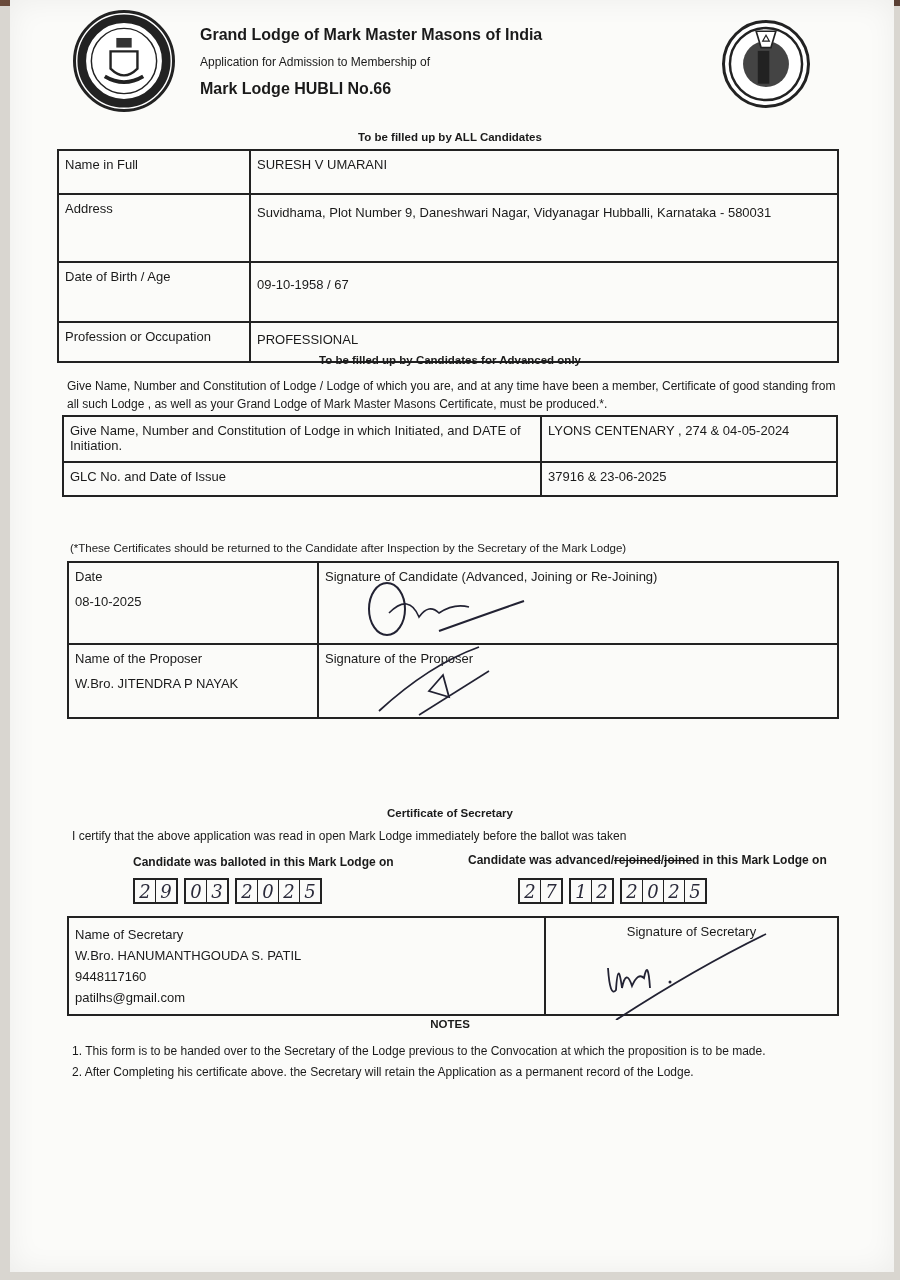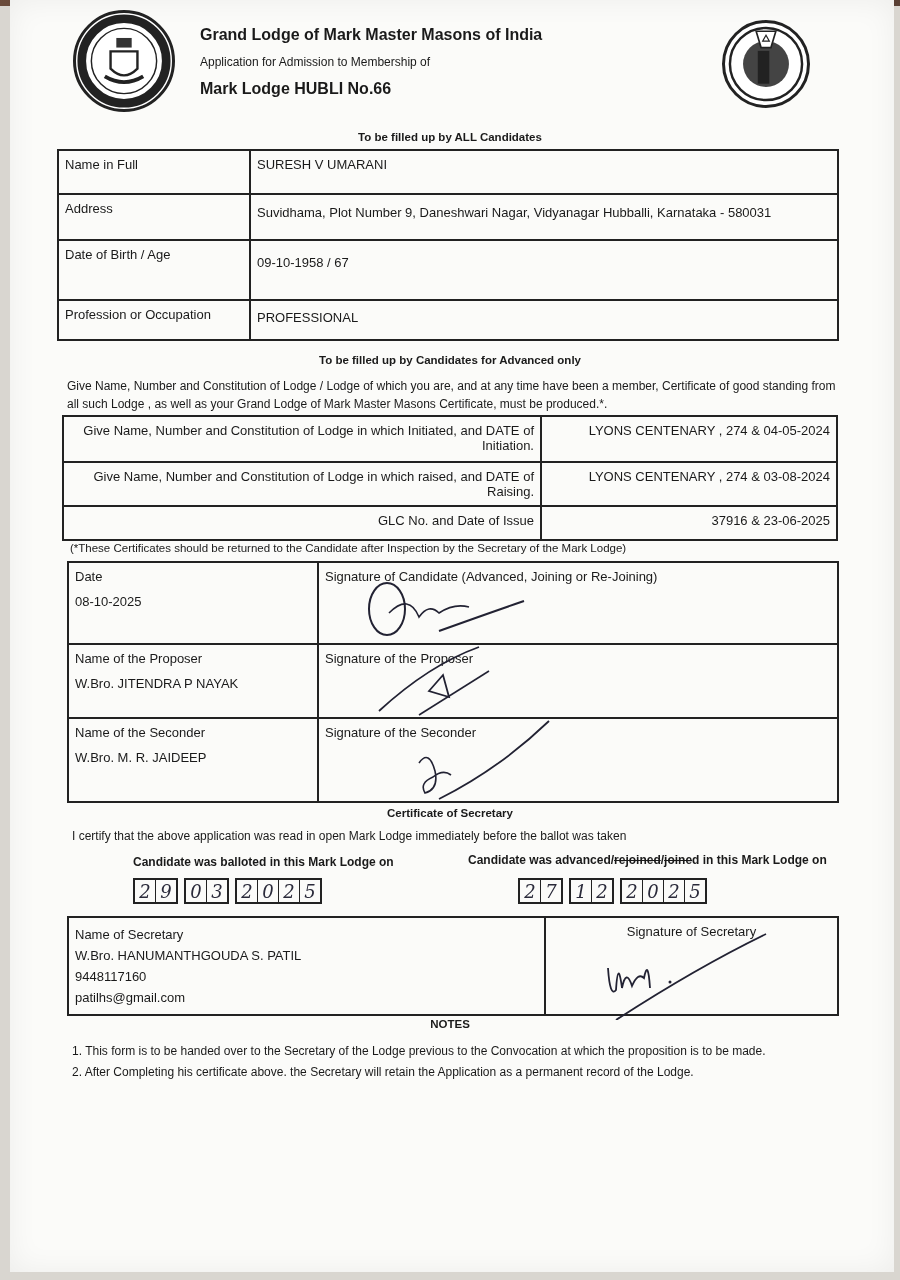--- a/index.html
+++ b/index.html
@@ -35,21 +35,21 @@
   .h3 { top: 80px; font-size: 16px; font-weight: bold; }
   .sec-title { position: absolute; left: 0; width: 900px; text-align: center; font-size: 11.5px; font-weight: bold; }
 
   table.form { position: absolute; border-collapse: collapse; font-size: 13px; }
   table.form td { border: 2px solid #222; vertical-align: top; padding: 6px 6px; }
 
   .t1 { left: 57px; top: 149px; width: 782px; }
   .t1 td.lbl { width: 178px; }
   .para { position: absolute; left: 67px; width: 770px; font-size: 12px; line-height: 18px; }
   .t2 { left: 62px; top: 415px; width: 776px; }
-  .t2 td { vertical-align: middle; text-align: right; }
+  .t2 td { vertical-align: middle; }
   .t2 td.lbl { width: 464px; }
   .t3 { left: 67px; top: 561px; width: 772px; }
   .t3 td.lbl { width: 236px; }
   .t3 td { position: relative; }
   .line { display: block; margin-bottom: 10px; }
 
   .sig { position: absolute; pointer-events: none; }
   .boxes { position: absolute; display: flex; gap: 6px; }
   .grp { display: flex; border: 2px solid #222; }
   .cell {
@@ -94,21 +94,21 @@
 <div class="hdr h3">Mark Lodge HUBLI No.66</div>
 
 <div class="sec-title" style="top:131px">To be filled up by ALL Candidates</div>
 
 <table class="form t1">
   <tbody>
       <tr style="height:44px">
     <td class="lbl">Name in Full</td>
     <td>SURESH V UMARANI</td>
   </tr>
-  <tr style="height:46px">
+  <tr style="height:68px">
     <td class="lbl">Address</td>
     <td style="padding-top:10px">Suvidhama, Plot Number 9, Daneshwari Nagar, Vidyanagar Hubballi, Karnataka - 580031</td>
   </tr>
   <tr style="height:60px">
     <td class="lbl">Date of Birth / Age</td>
     <td style="padding-top:14px">09-10-1958 / 67</td>
   </tr>
   <tr style="height:40px">
     <td class="lbl">Profession or Occupation</td>
     <td style="padding-top:9px">PROFESSIONAL</td>
@@ -117,24 +117,20 @@
   </table>
 
 <div class="sec-title" style="top:354px">To be filled up by Candidates for Advanced only</div>
 <div class="para" style="top:377px">Give Name, Number and Constitution of Lodge / Lodge of which you are, and at any time have been a member, Certificate of good standing from all such Lodge , as well as your Grand Lodge of Mark Master Masons Certificate, must be produced.*.</div>
 
 <table class="form t2">
   <tbody>
       <tr style="height:46px">
     <td class="lbl">Give Name, Number and Constitution of Lodge in which Initiated, and DATE of Initiation.</td>
     <td>LYONS CENTENARY , 274 &amp; 04-05-2024</td>
-  </tr>
-  <tr style="height:38px">
-    <td class="lbl">Give Name, Number and Constitution of Lodge in which raised, and DATE of Raising.</td>
-    <td>LYONS CENTENARY , 274 &amp; 03-08-2024</td>
   </tr>
   <tr style="height:34px">
     <td class="lbl">GLC No. and Date of Issue</td>
     <td>37916 &amp; 23-06-2025</td>
   </tr>
 </tbody>
   </table>
 
 <div class="para" style="top:539px; left:70px; font-size:11.5px">(*These Certificates should be returned to the Candidate after Inspection by the Secretary of the Mark Lodge)</div>
 
@@ -161,33 +157,20 @@
     </td>
     <td>
       <span>Signature of the Proposer</span>
       <svg class="sig" style="left:50px;top:0px" width="160" height="74">
         <path d="M10 66 Q60 20 110 2" fill="none" stroke="#223" stroke-width="1.8"></path>
         <path d="M60 46 L74 30 L80 52 Z" fill="none" stroke="#223" stroke-width="1.8"></path>
         <path d="M50 70 L120 26" fill="none" stroke="#223" stroke-width="1.6"></path>
       </svg>
     </td>
   </tr>
-  <tr style="height:84px">
-    <td class="lbl">
-      <span class="line">Name of the Seconder</span>
-      <span class="line">W.Bro. M. R. JAIDEEP</span>
-    </td>
-    <td>
-      <span>Signature of the Seconder</span>
-      <svg class="sig" style="left:80px;top:0px" width="160" height="84">
-        <path d="M40 80 Q100 50 150 2" fill="none" stroke="#223" stroke-width="1.8"></path>
-        <path d="M20 44 Q30 30 36 52 Q40 70 26 74 Q20 64 34 58 Q44 50 52 56" fill="none" stroke="#223" stroke-width="1.6"></path>
-      </svg>
-    </td>
-  </tr>
 </tbody>
   </table>
 
 <div class="sec-title" style="top:807px">Certificate of Secretary</div>
 <div class="para" style="top:827px; left:72px">I certify that the above application was read in open Mark Lodge immediately before the ballot was taken</div>
 
 <div class="abs" style="left:133px;top:855px;font-size:12px;font-weight:bold">Candidate was balloted in this Mark Lodge on</div>
 <div class="abs" style="left:468px;top:853px;font-size:12px;font-weight:bold">
   <span>Candidate was advanced/</span><s>rejoined</s><span>/</span><s>joine</s><span>d in this Mark Lodge on</span>
 </div>

